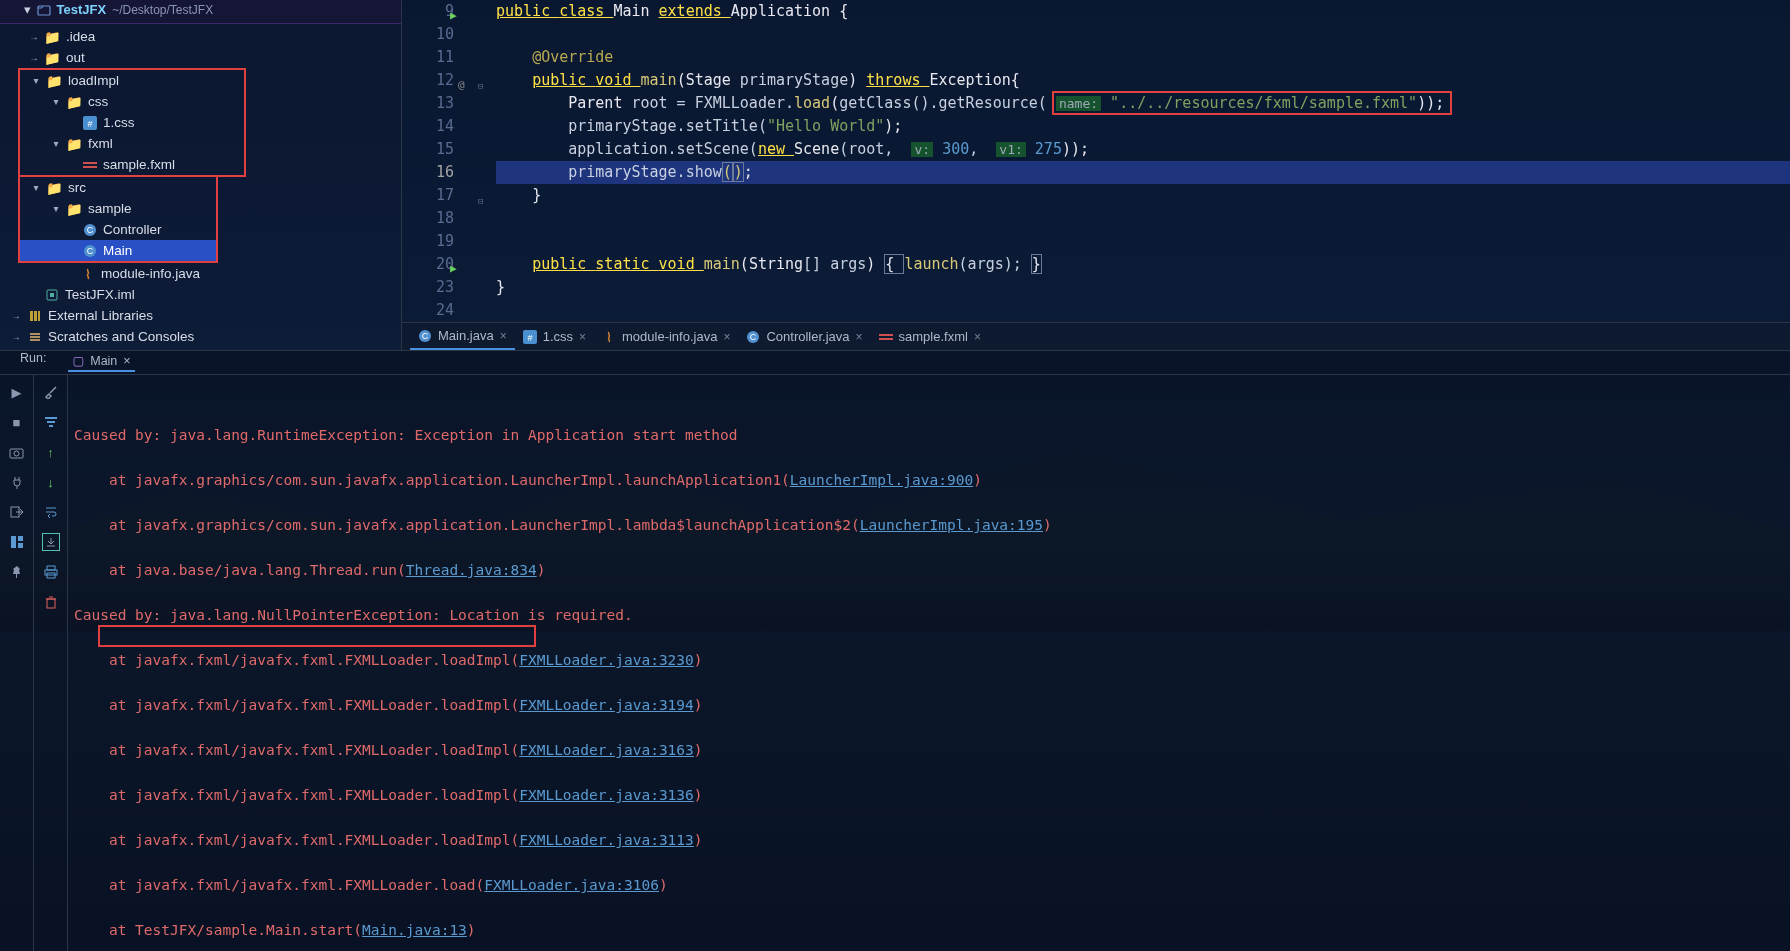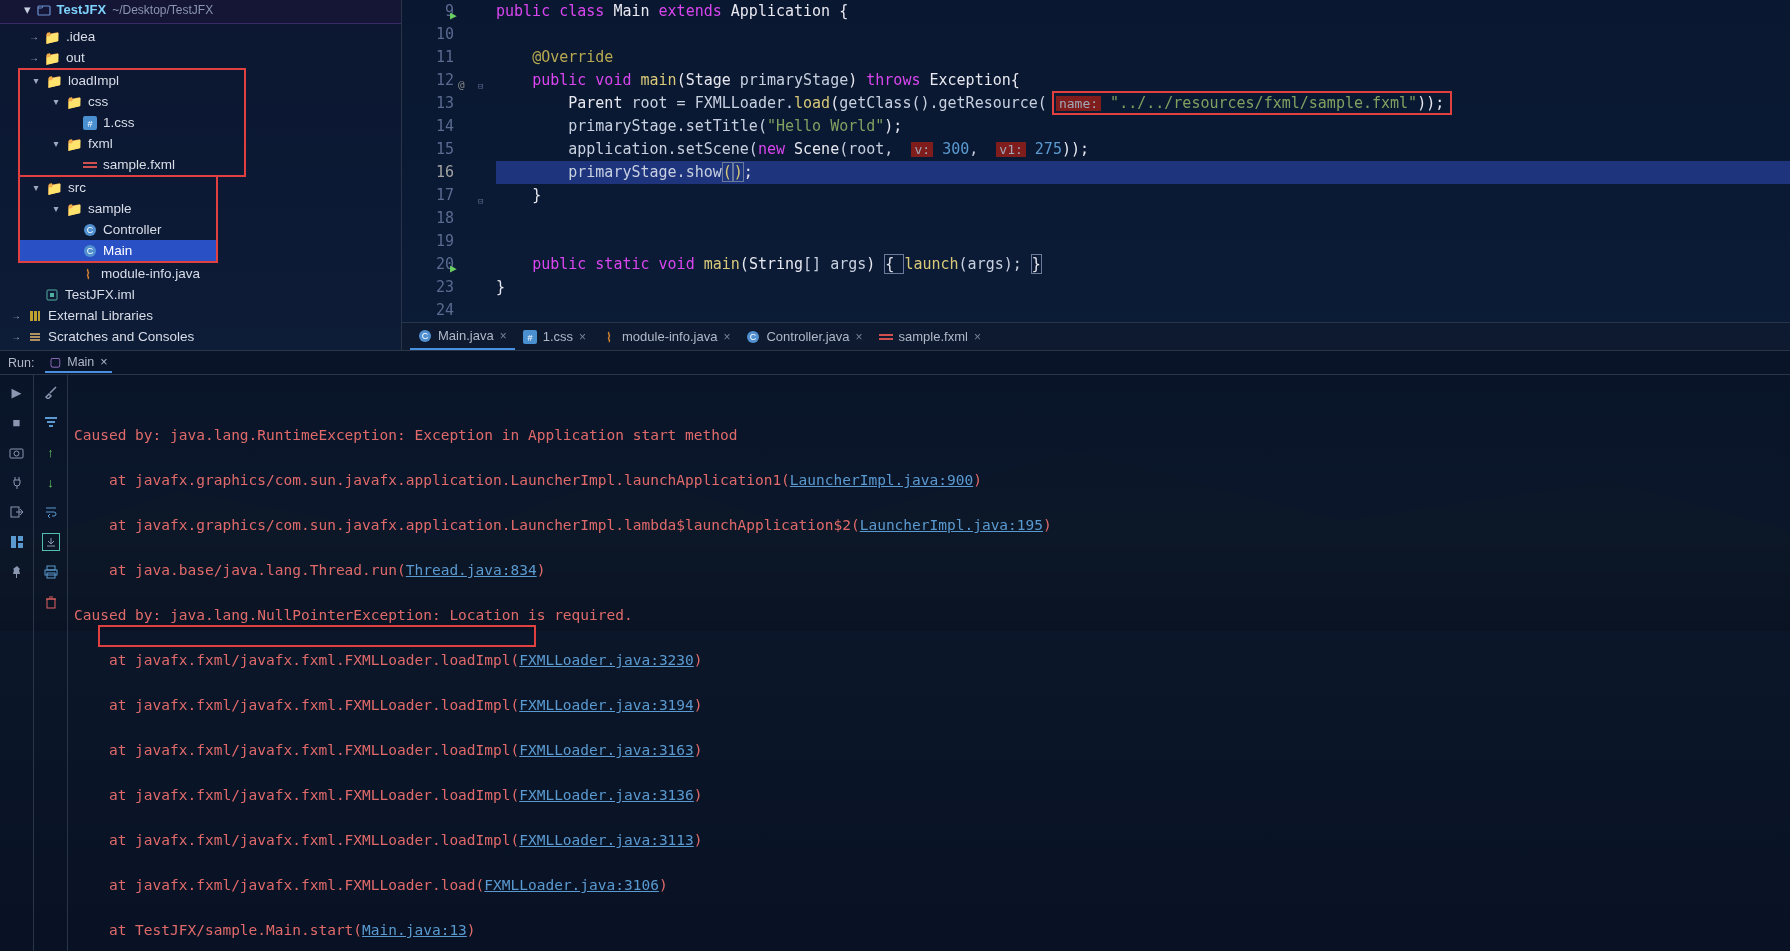--- a/index.html
+++ b/index.html
@@ -82,29 +82,29 @@
   position: relative;
 }
 .gutter .ln { height: 23px; }
 .gutter .run-tri { position: absolute; left: 48px; color: #6ad060; font-size: 11px; }
 .gutter .at-icn { position: absolute; left: 56px; color: #888; font-size: 11px; }
 .gutter .fold { position: absolute; left: 76px; color: #5a6a90; font-size: 9px; }
 .code-lines { flex: 1; padding-left: 24px; position: relative; }
 .code-line { height: 23px; white-space: pre; }
 .code-line.current { background: rgba(50, 80, 200, 0.5); }
 .code-overlay-box { position: absolute; border: 2px solid #e04040; }
-.kw { color: #d946ef; }
+.kw { color: #fde047; text-decoration: underline; }
 .cls { color: #e8e8f0; }
 .meth { color: #d8c878; }
 .meth-i { color: #d8c878; }
 .ann { color: #b8aa50; }
 .str { color: #80a060; }
 .num { color: #5a9ad0; }
 .punct { color: #e8e8f0; }
-.param-hint { background: #7f1d1d; color: #a0a8b8; border-radius: 0; padding: 0 3px; font-size: 13px; }
+.param-hint { background: #14532d; color: #a0a8b8; border-radius: 0; padding: 0 3px; font-size: 13px; }
 .brace-hl { border: 1px solid #6a7a9a; }
 .file-tabs {
   height: 28px;
   display: flex;
   align-items: center;
   gap: 0;
   border-top: 1px solid #2a3548;
   background: rgba(15, 25, 45, 0.6);
   padding-left: 8px;
 }
@@ -112,22 +112,22 @@
   display: flex; align-items: center; gap: 6px;
   padding: 0 8px;
   height: 26px;
   color: #b0b8c8;
   font-size: 13px;
 }
 .file-tab .close-x { color: #7a8298; font-size: 12px; }
 .file-tab.active { border-bottom: 2px solid #4a90e0; }
 .lower { flex: 1; display: flex; flex-direction: column; border-top: 1px solid #2a3548; background: rgba(8, 18, 35, 0.75); }
 .run-header {
-  height: 24px; display: flex; align-items: center; gap: 11px;
-  padding-left: 8px;
+  height: 24px; display: flex; align-items: flex-start; gap: 22px;
+  padding-left: 20px;
   font-size: 12.5px;
   color: #b0b8c8;
   border-bottom: 1px solid #2a3548;
 }
 .run-header .run-tab { display: flex; align-items: center; gap: 6px; border-bottom: 2px solid #4a90e0; padding: 2px 4px; }
 .console-wrap { flex: 1; display: flex; }
 .console-toolbar {
   width: 34px;
   display: flex; flex-direction: column; align-items: center;
   gap: 12px;

